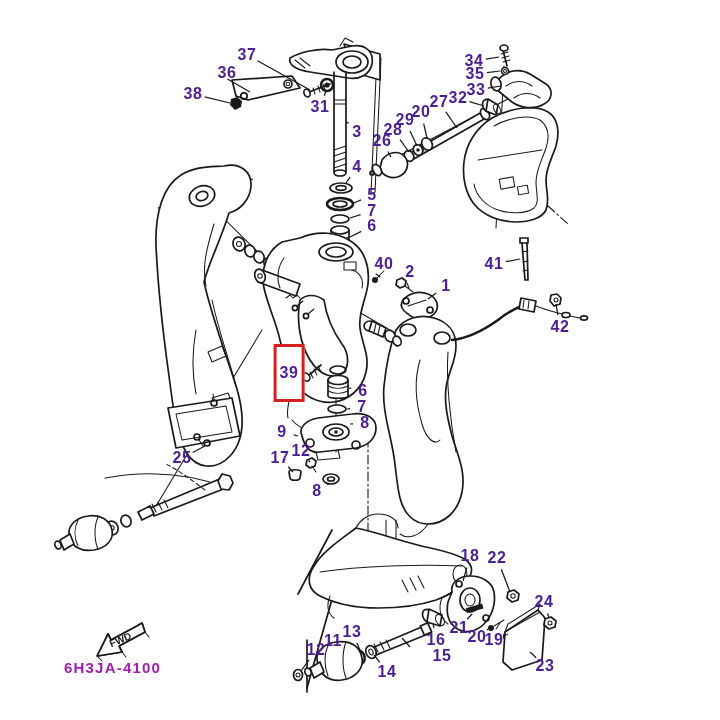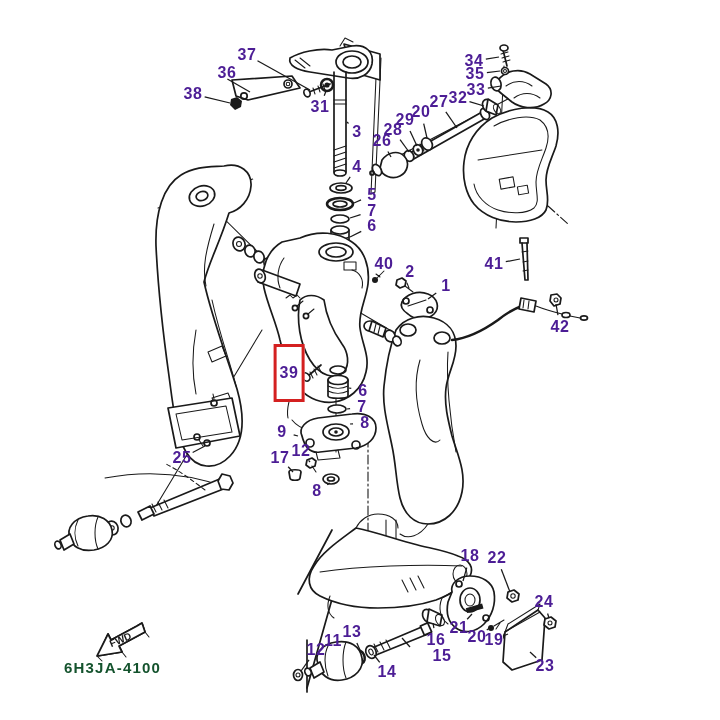--- a/index.html
+++ b/index.html
@@ -12,21 +12,21 @@
   #artwork .thick{stroke-width:2.5;}
   #artwork .fw{fill:#fff;}
   #artwork .dk{fill:#1a1a1a;stroke:none;}
   #artwork .dd{stroke-dasharray:9 3 2 3;stroke-width:1.1;}
   #artwork text{fill:#1a1a1a;stroke:none;font-family:"Liberation Sans",sans-serif;}
   #leaders line{stroke:#1a1a1a;stroke-width:1.25;}
   .part-label{position:absolute;transform:translate(-50%,-50%);font-size:16px;font-weight:bold;
               color:#4c1d95;letter-spacing:.5px;line-height:1;white-space:nowrap;cursor:pointer;}
   .part-label.hl{border:3px solid #d42020;background:#fff;padding:18px 3px;}
   .diagram-code{position:absolute;left:64px;top:659px;font-size:15px;font-weight:bold;
-                color:#14532d;letter-spacing:1.2px;}
+                color:#a21caf;letter-spacing:1.2px;}
 </style>
 </head>
 <body>
 
 <div class="stage">
 
   <svg id="artwork" width="720" height="720" viewBox="0 0 720 720">
 
     <g>
       <path class="thin" d="M377,54 L371,194"></path>

